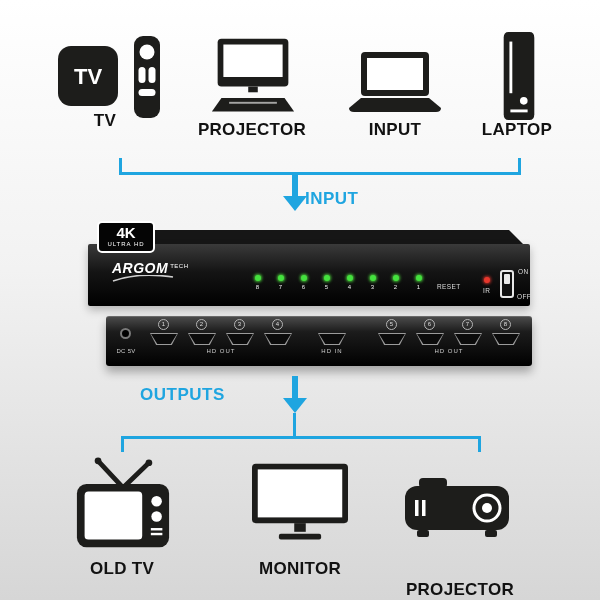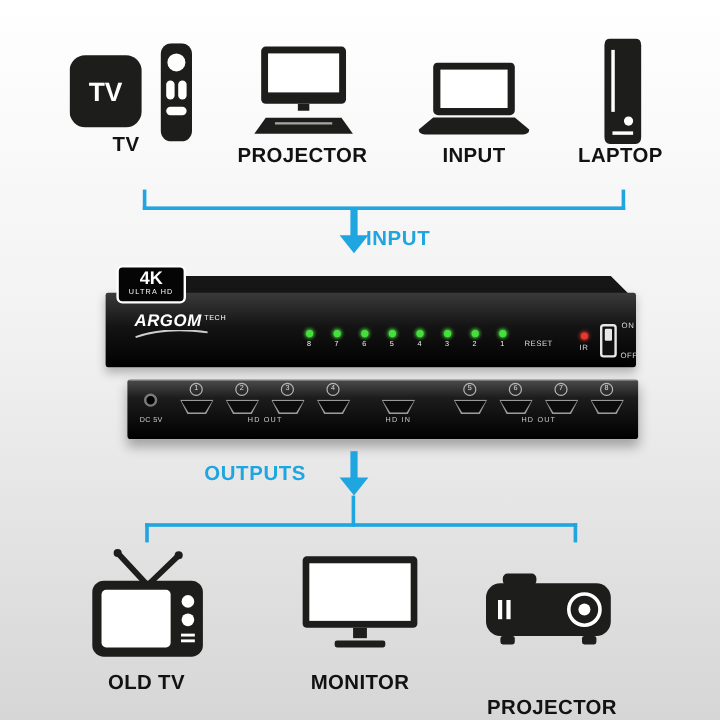--- a/index.html
+++ b/index.html
@@ -206,21 +206,21 @@
     <span class="port-outer" style="left:454px;">
         <span class="port-inner"></span>
       </span>
     <span class="port-outer" style="left:492px;">
         <span class="port-inner"></span>
       </span>
     <div class="plabel" style="left:378px; width:142px;">HD OUT</div>
   </div>
 
   <div>
-    <div class="flow-label" style="left:140px; top:385px; width:115px; text-align:right;">OUTPUTS</div>
+    <div class="flow-label" style="left:140px; top:385px; width:115px; text-align:left;">OUTPUTS</div>
     <div class="line" style="left:292px; top:376px; width:6px; height:23px;"></div>
     <div class="arrowhead" style="left:283px; top:398px;"></div>
     <div class="line" style="left:293px; top:413px; width:3px; height:26px;"></div>
     <div class="line" style="left:121px; top:436px; width:360px; height:3px;"></div>
     <div class="line" style="left:121px; top:436px; width:3px; height:16px;"></div>
     <div class="line" style="left:478px; top:436px; width:3px; height:16px;"></div>
   </div>
 
   <div>
 

